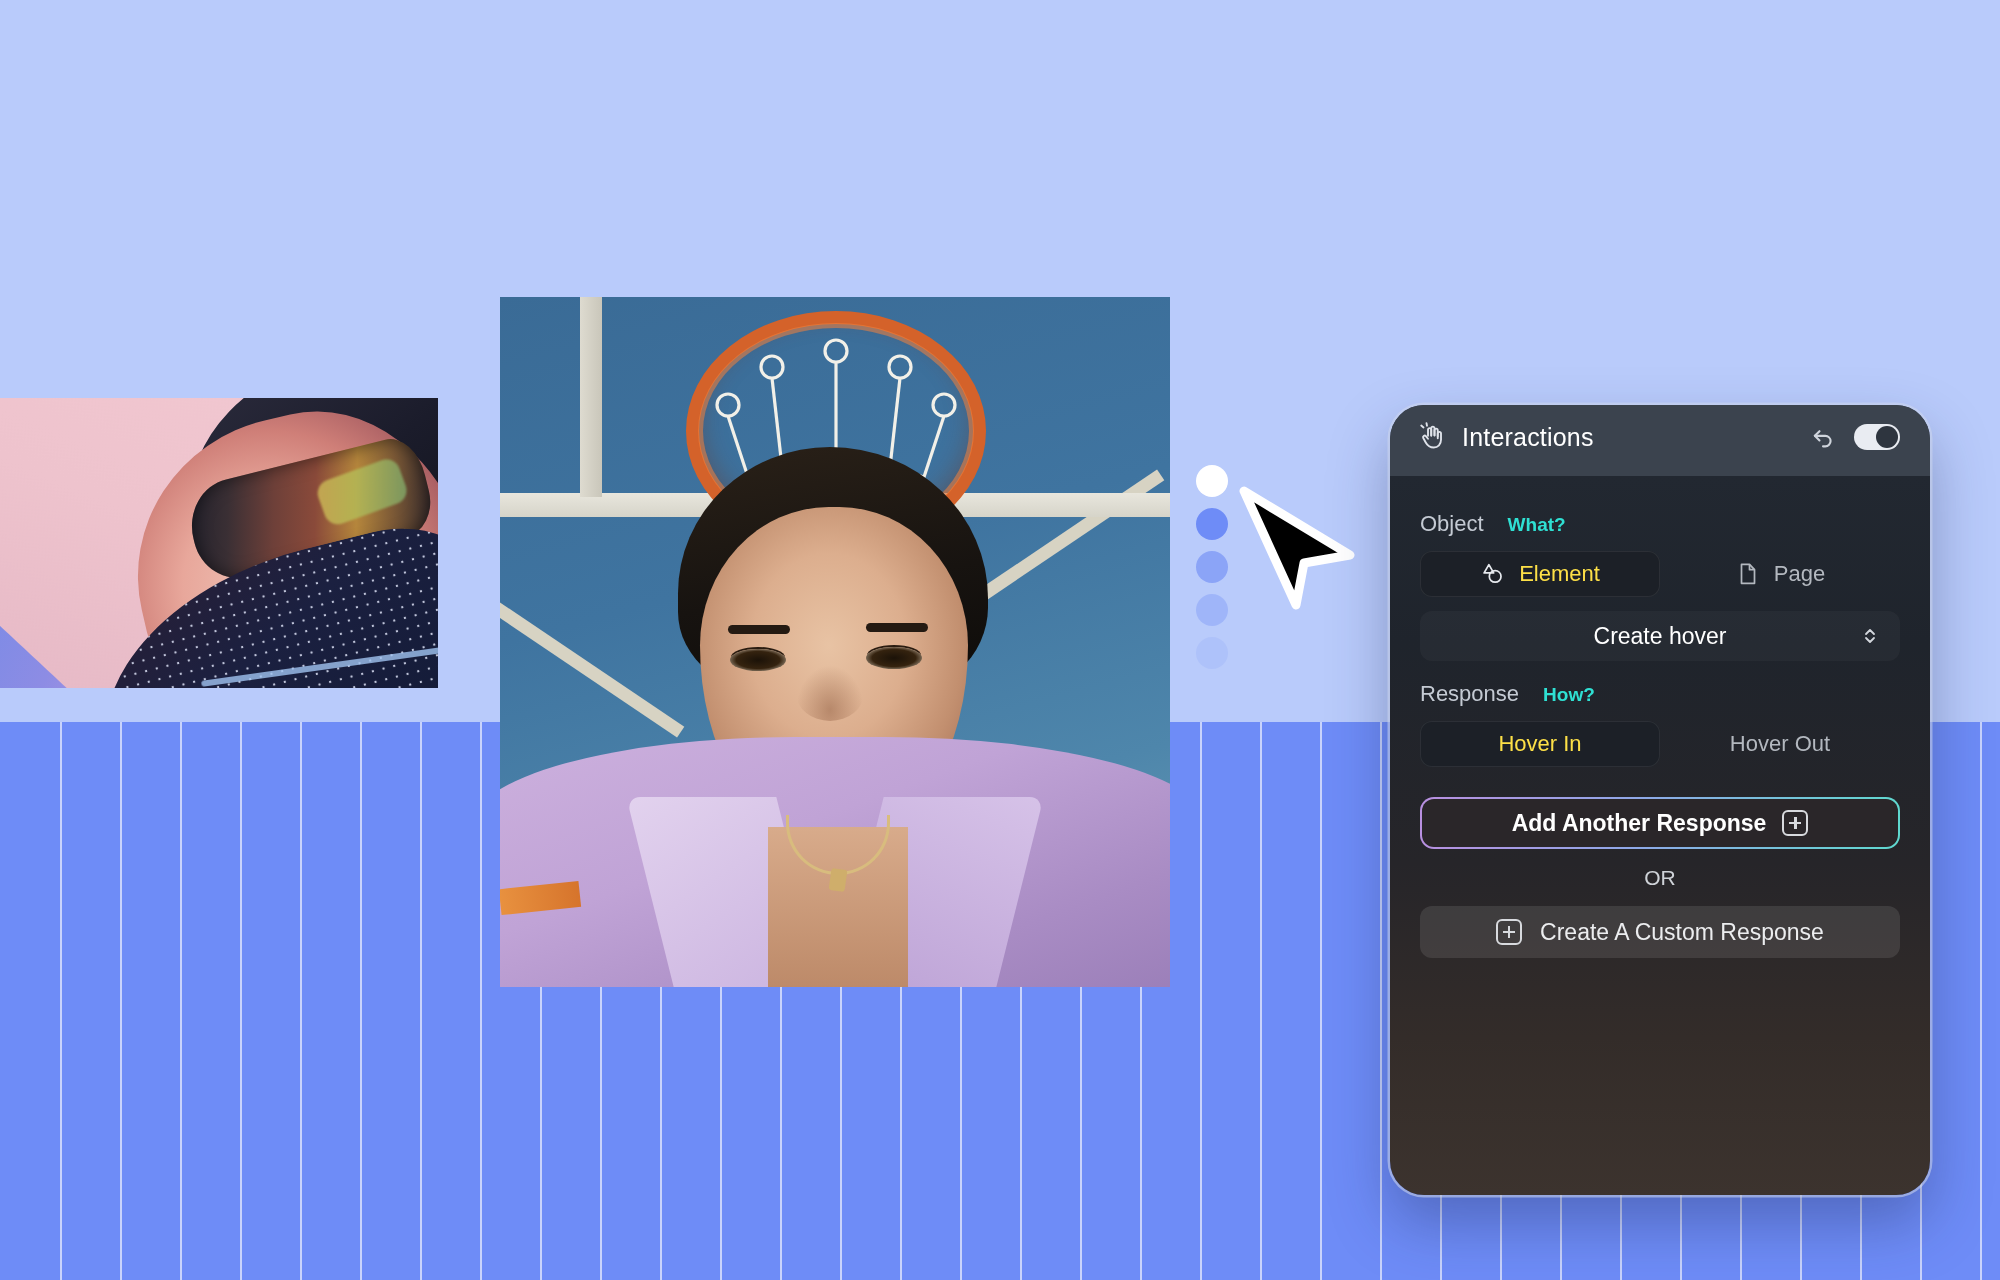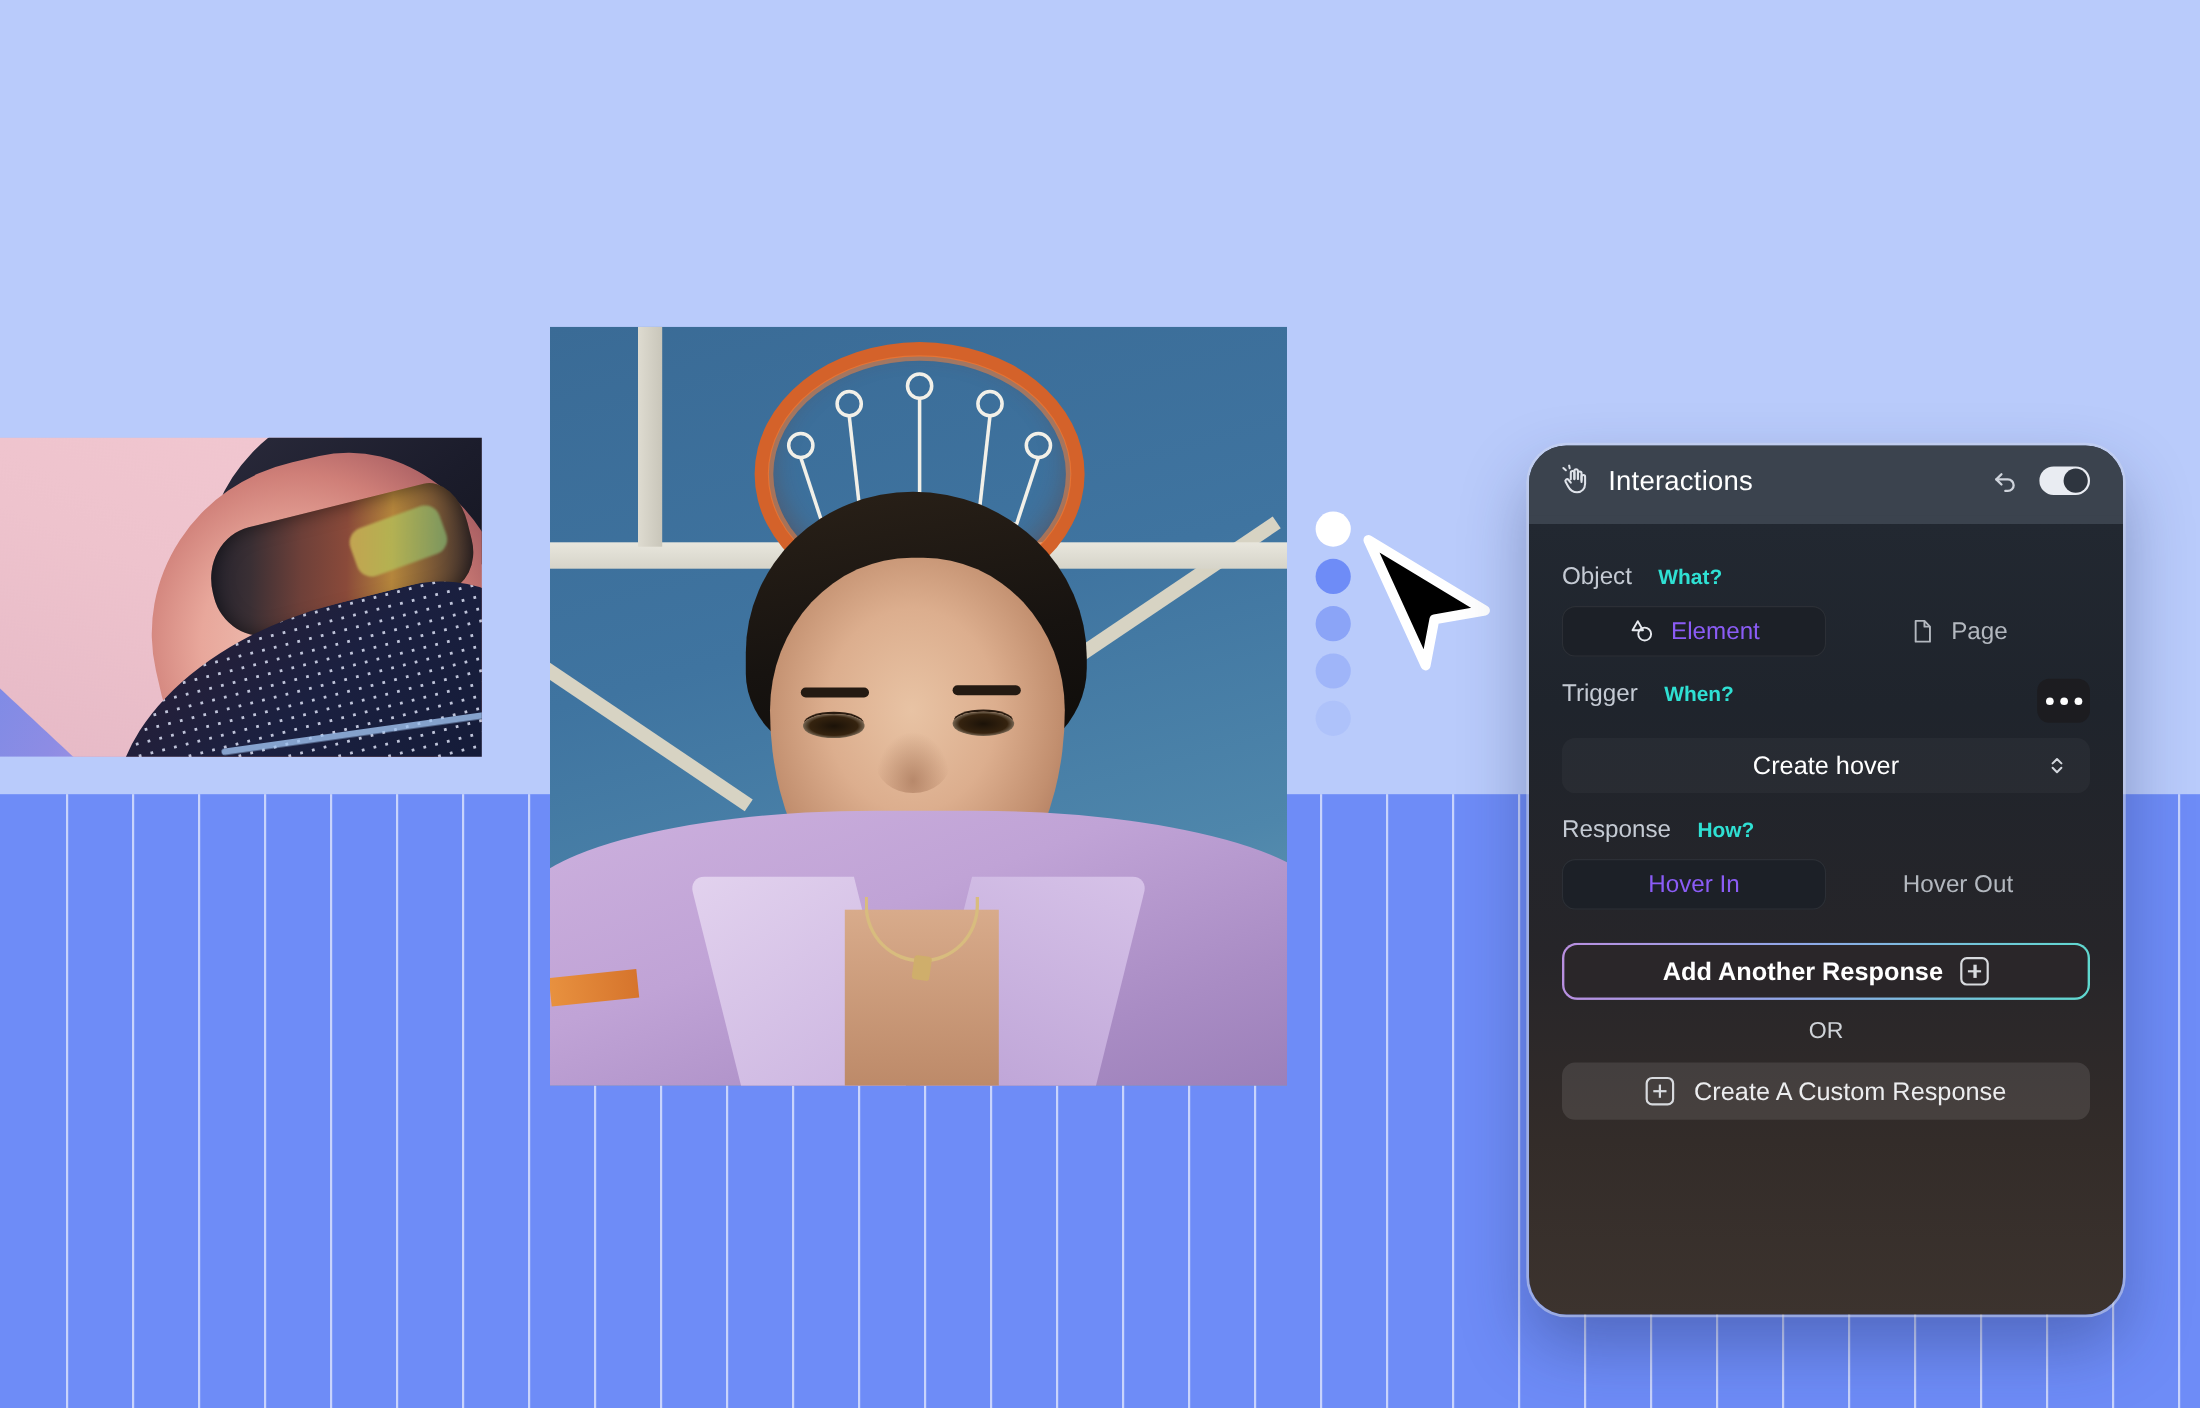--- a/index.html
+++ b/index.html
@@ -232,21 +232,21 @@
     align-self:center;
   }
   #more-btn i { width:7px; height:7px; border-radius:50%; background:#fff; display:block; }
 
   .seg-row { display:flex; margin-top:14px; }
   .seg {
     flex:1; height:46px; border-radius:12px;
     display:flex; align-items:center; justify-content:center; gap:13px;
     font-size:22px;
   }
-  .seg.active { background:#1c2027; color:#8b5cf6; box-shadow:inset 0 0 0 1px rgba(255,255,255,.07); }
+  .seg.active { background:#1c2027; color:#fde047; box-shadow:inset 0 0 0 1px rgba(255,255,255,.07); }
   .seg.inactive { color:#b3b8bf; }
 
   #trigger-select {
     margin-top:14px; height:50px; border-radius:12px;
     background:rgba(255,255,255,.035);
     display:flex; align-items:center; justify-content:center; position:relative;
     color:#fff; font-size:23px;
   }
   #trigger-select .chev { position:absolute; right:18px; top:50%; transform:translateY(-50%); }
 
@@ -438,30 +438,20 @@
       </div>
       <div class="seg inactive">
         <svg width="26" height="26" viewBox="0 0 24 24" fill="none" stroke="#b3b8bf" stroke-width="1.6" stroke-linejoin="round">
           <path d="M6 3.2 h7.4 L18 8 v12.6 H6 Z"></path>
           <path d="M13.4 3.2 V8 H18"></path>
         </svg>
         <span>Page</span>
       </div>
     </div>
 
-    <div class="section-label">
-      <span class="lbl">Trigger</span>
-      <span class="hint">When?</span>
-      <span class="spacer"></span>
-      <div id="more-btn">
-        <i></i>
-        <i></i>
-        <i></i>
-      </div>
-    </div>
     <div id="trigger-select">
       <span>Create hover</span>
       <svg class="chev" width="24" height="24" viewBox="0 0 24 24" fill="none" stroke="#d3d7dd" stroke-width="1.8" stroke-linecap="round" stroke-linejoin="round">
         <path d="M8 10 L12 6 L16 10"></path>
         <path d="M8 14 L12 18 L16 14"></path>
       </svg>
     </div>
 
     <div class="section-label">
       <span class="lbl">Response</span>

